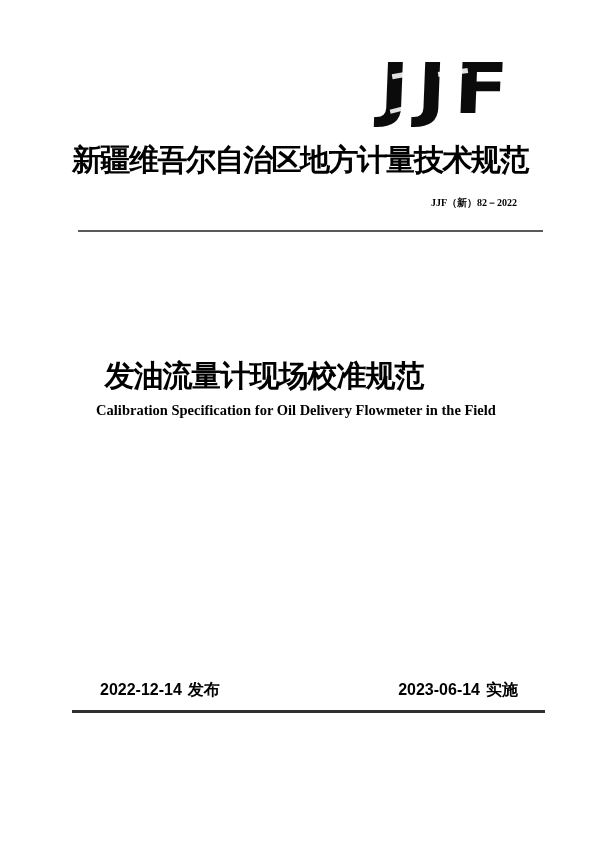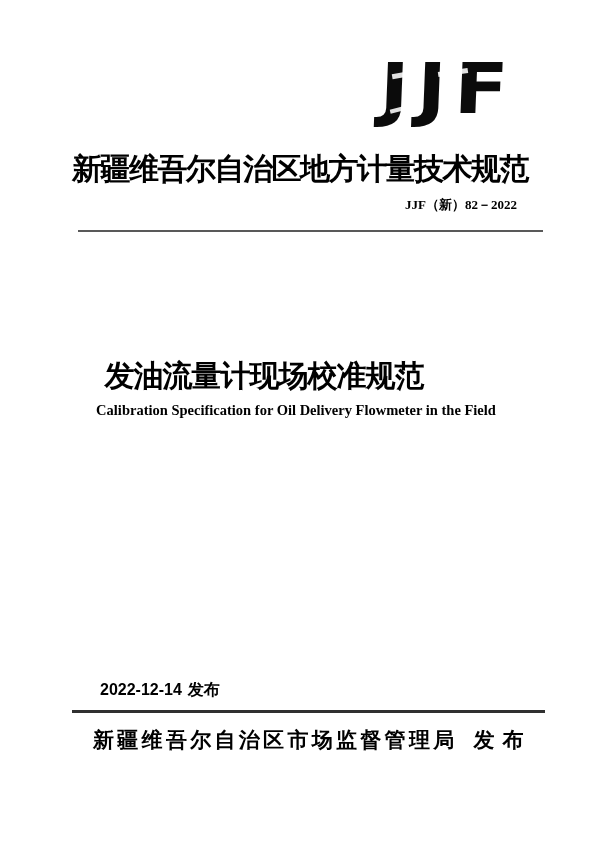--- a/index.html
+++ b/index.html
@@ -32,33 +32,33 @@
     pointer-events:none;
   }
   .mark1{left:392px;top:72px;width:26px;height:5px;transform:rotate(-10deg);}
   .mark2{left:438px;top:70px;width:30px;height:5px;transform:rotate(-8deg);}
   .mark3{left:482px;top:73px;width:34px;height:4px;transform:rotate(-6deg);}
   .mark4{left:390px;top:108px;width:14px;height:4px;transform:rotate(-14deg);}
   .mark5{left:497px;top:92px;width:22px;height:3px;transform:rotate(-5deg);}
 
   .series-title{
     position:absolute;
-    left:0;top:154px;width:600px;
+    left:0;top:145px;width:600px;
     text-align:center;
     font-size:30px;
     font-weight:bold;
     letter-spacing:-1.5px;
     line-height:1;
     white-space:nowrap;
   }
   .doc-number{
     position:absolute;
     top:197px;right:83px;
     font-family:"Liberation Serif","DejaVu Serif",serif;
-    font-size:13px;
+    font-size:10px;
     font-weight:bold;
     line-height:1.2;
     white-space:nowrap;
   }
   .divider-top{
     position:absolute;
     left:78px;top:230px;
     width:465px;height:2px;
   }
   .main-title-zh{
@@ -126,21 +126,21 @@
   <div class="divider-top" style="background: rgb(89, 89, 89);"></div>
 
   <div class="main-title-zh">发油流量计现场校准规范</div>
 
   <div class="main-title-en">Calibration Specification for Oil Delivery Flowmeter in the Field</div>
 
   <div class="date-row">
     <div class="date-issue">
       <span>2022-12-14</span><span class="date-label">发布</span>
     </div>
+    <div class="date-impl">
+      <span>2023-06-14</span><span class="date-label">实施</span>
+    </div>
   </div>
 
   <div class="divider-bottom" style="background: rgb(48, 48, 48);"></div>
 
-  <div class="publisher-row">
-    <span class="publisher-name">新疆维吾尔自治区市场监督管理局</span><span class="publish-label">发布</span>
-  </div>
 
 </div>
 
 </body></html>

